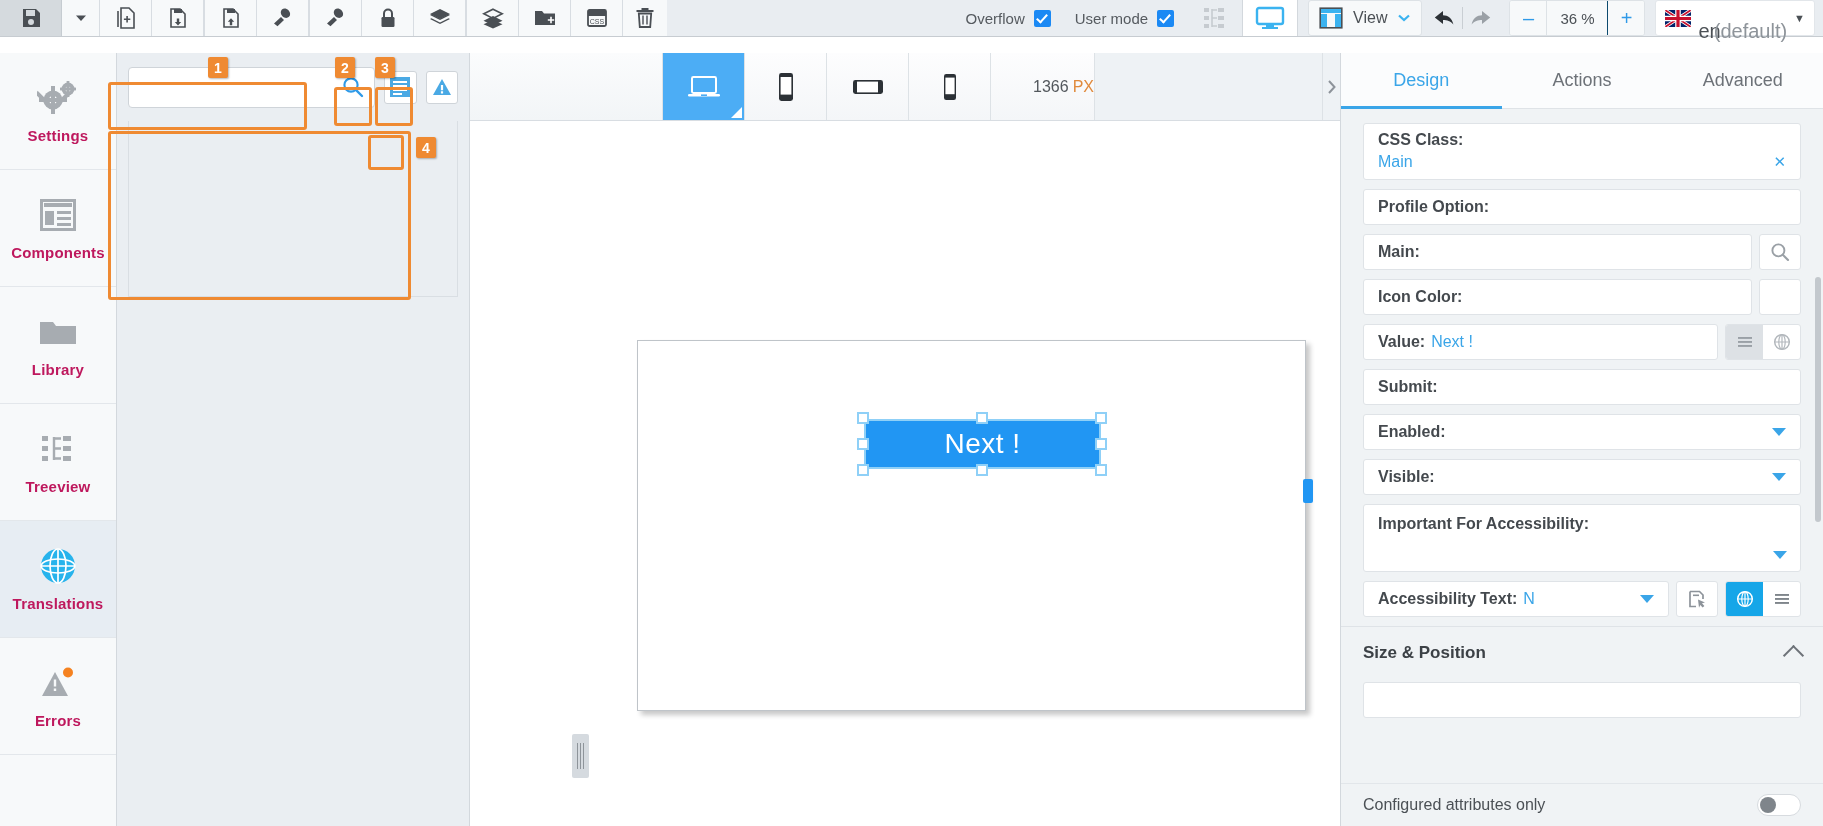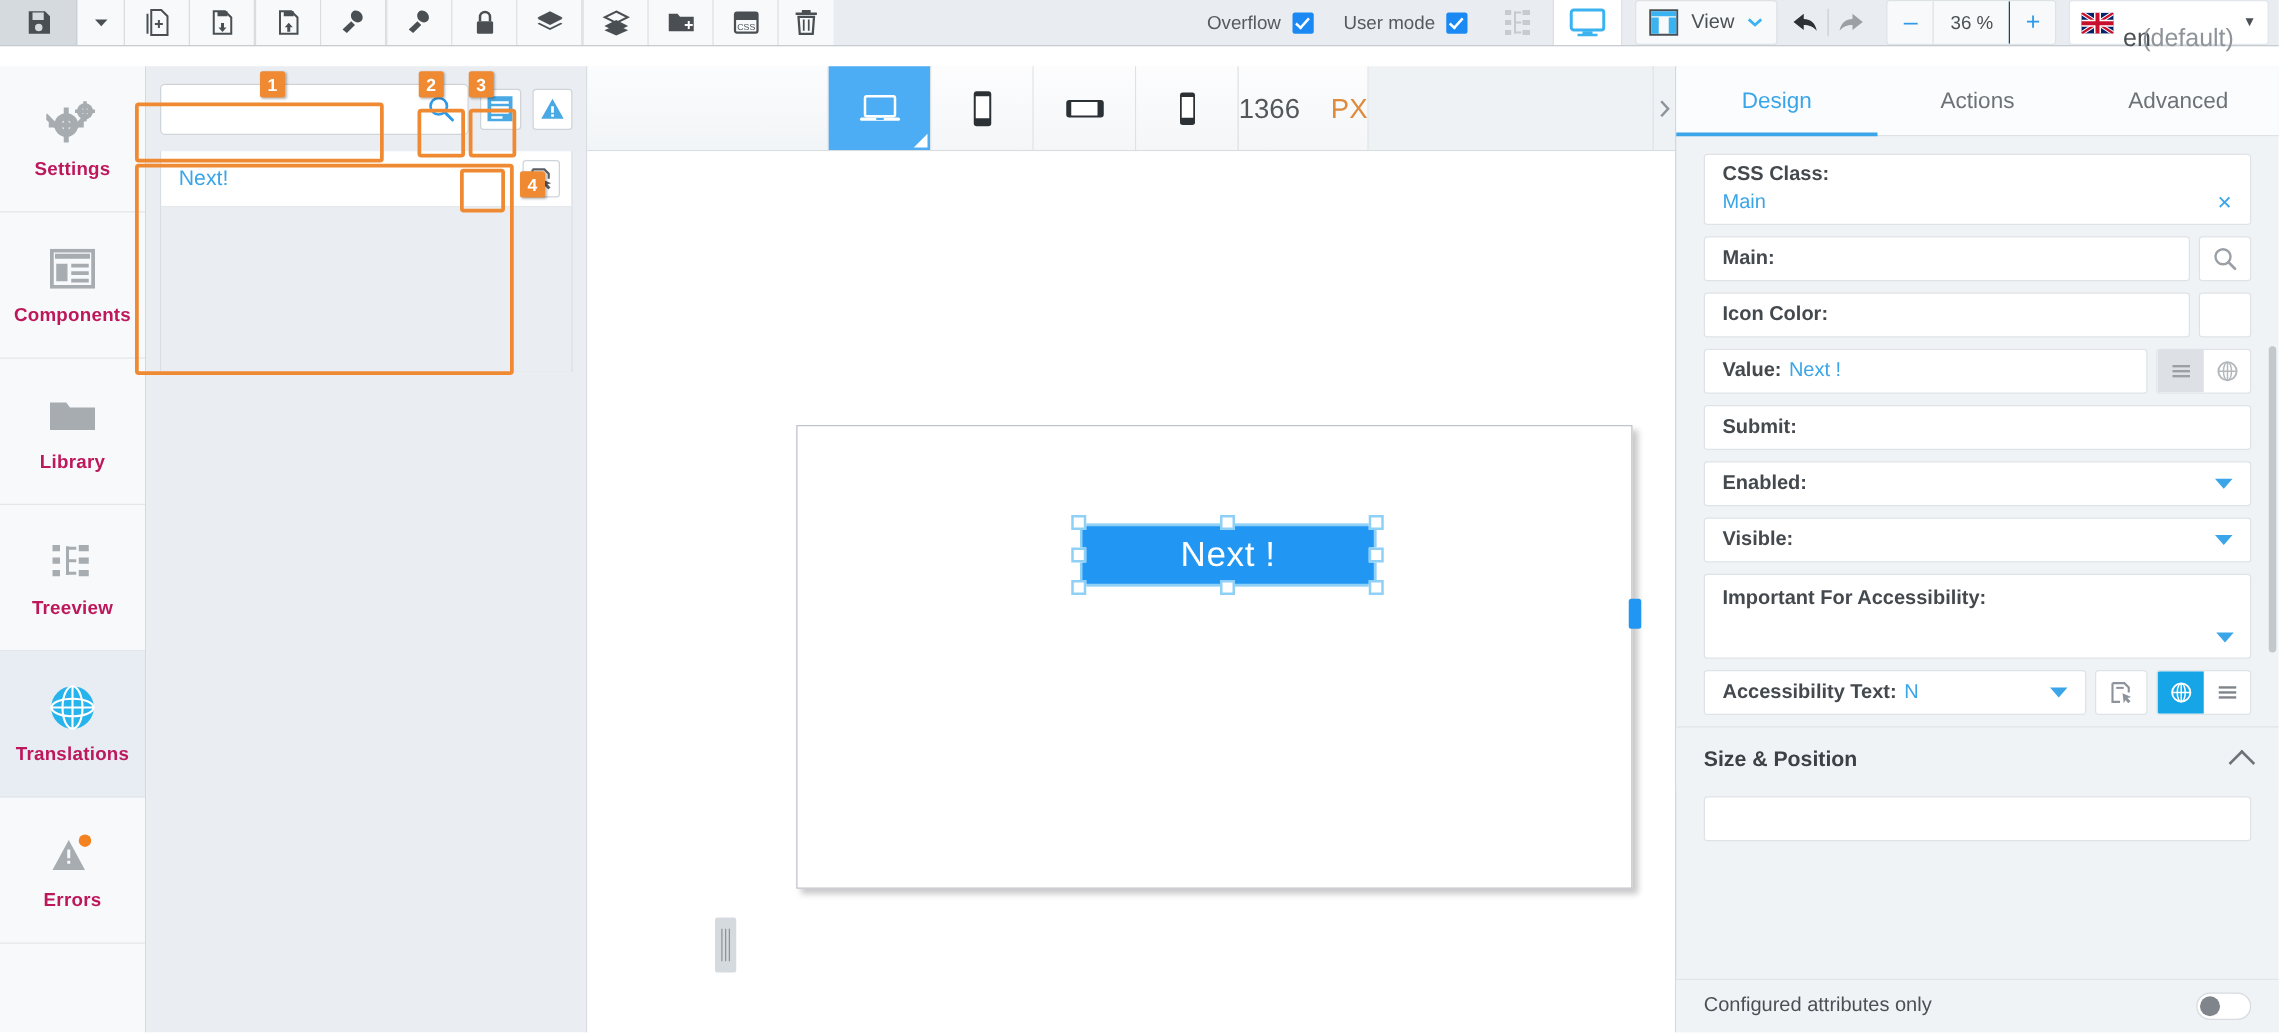--- a/index.html
+++ b/index.html
@@ -176,22 +176,22 @@
     border-right: 1px solid #dde2e6; cursor: pointer; position: relative;
     background: linear-gradient(#fdfdfe,#f4f6f8);
   }
   .dev-btn.active { background: #4cadf5; }
   .dev-btn.active::after {
     content: ""; position: absolute; right: 2px; bottom: 2px;
     border-style: solid; border-width: 0 0 11px 11px;
     border-color: transparent transparent #fff transparent;
   }
   .dev-px {
-    width: 104px; display: flex; align-items: center; justify-content: space-between;
-    border-right: 1px solid #dde2e6; font-size: 22px; color: #53585d;
+    width: 104px; display: flex; align-items: center; justify-content: flex-end;
+    border-right: 1px solid #dde2e6; font-size: 16px; color: #53585d;
     background: linear-gradient(#fdfdfe,#f4f6f8);
   }
   .dev-px .unit { color: #e08a3c; margin-left: 4px; }
   .dev-tail { flex: 1 1 auto; background: #eef2f5; }
   .dev-arrow {
     width: 18px; background: #eef2f5; border-left: 1px solid #dde2e6;
     display: flex; align-items: center; justify-content: center;
     color: #8d939a; font-size: 18px; cursor: pointer;
   }
 
@@ -628,33 +628,20 @@
         <span class="ico">
           <svg width="22" height="22" viewBox="0 0 22 22">
               <path fill="#4aa9e4" d="M11 3l9 16H2z"></path>
               <path fill="#fff" d="M9.9 9h2.2v5.2H9.9zm0 6.3h2.2v2.1H9.9z"></path>
             </svg>
         </span>
       </div>
     </div>
 
     <div class="tlist">
-      <div class="tlist-row">
-        <span class="tname">Next!</span>
-        <span class="row-btn">
-          <span class="ico">
-            <svg width="18" height="18" viewBox="0 0 18 18">
-                <path fill="none" stroke="#5a5f64" stroke-width="1.7" d="M2 1.5h9.5L15 5v4"></path>
-                <path fill="none" stroke="#5a5f64" stroke-width="1.7" d="M2 1.5v15h6"></path>
-                <rect x="5" y="4.5" width="6" height="1.6" fill="#5a5f64"></rect>
-                <path fill="#5a5f64" d="M10 9.5l7 3-3 .8 2.4 2.6-1.8 1.6-2.3-2.6-1.3 2.8z"></path>
-              </svg>
-          </span>
-        </span>
-      </div>
       <div class="tlist-body"></div>
     </div>
 
     <div class="anno-box" style="left:-9px; top:29px; width:199px; height:48px;"></div>
     <div class="anno-badge" style="left:91px; top:4px;">1</div>
 
     <div class="anno-box" style="left:217px; top:34px; width:38px; height:39px;"></div>
     <div class="anno-badge" style="left:218px; top:4px;">2</div>
 
     <div class="anno-box" style="left:258px; top:34px; width:38px; height:39px;"></div>
@@ -748,20 +735,23 @@
     <div class="rbody">
 
       <div class="field two-line">
         <div class="line1">CSS Class:</div>
         <div class="line2">
           <span>Main</span>
           <span class="clear-x">✕</span>
         </div>
       </div>
 
+      <div class="field">
+        <span>Profile Option:</span>
+      </div>
 
       <div class="row-field">
         <div class="field">
           <span>Main:</span>
         </div>
         <div class="aux-btn">
           <span class="ico">
             <svg width="20" height="20" viewBox="0 0 20 20">
                 <circle cx="8.4" cy="8.4" r="6" fill="none" stroke="#9aa0a6" stroke-width="1.9"></circle>
                 <path stroke="#9aa0a6" stroke-width="2.1" stroke-linecap="round" d="M12.8 12.8L18 18"></path>

